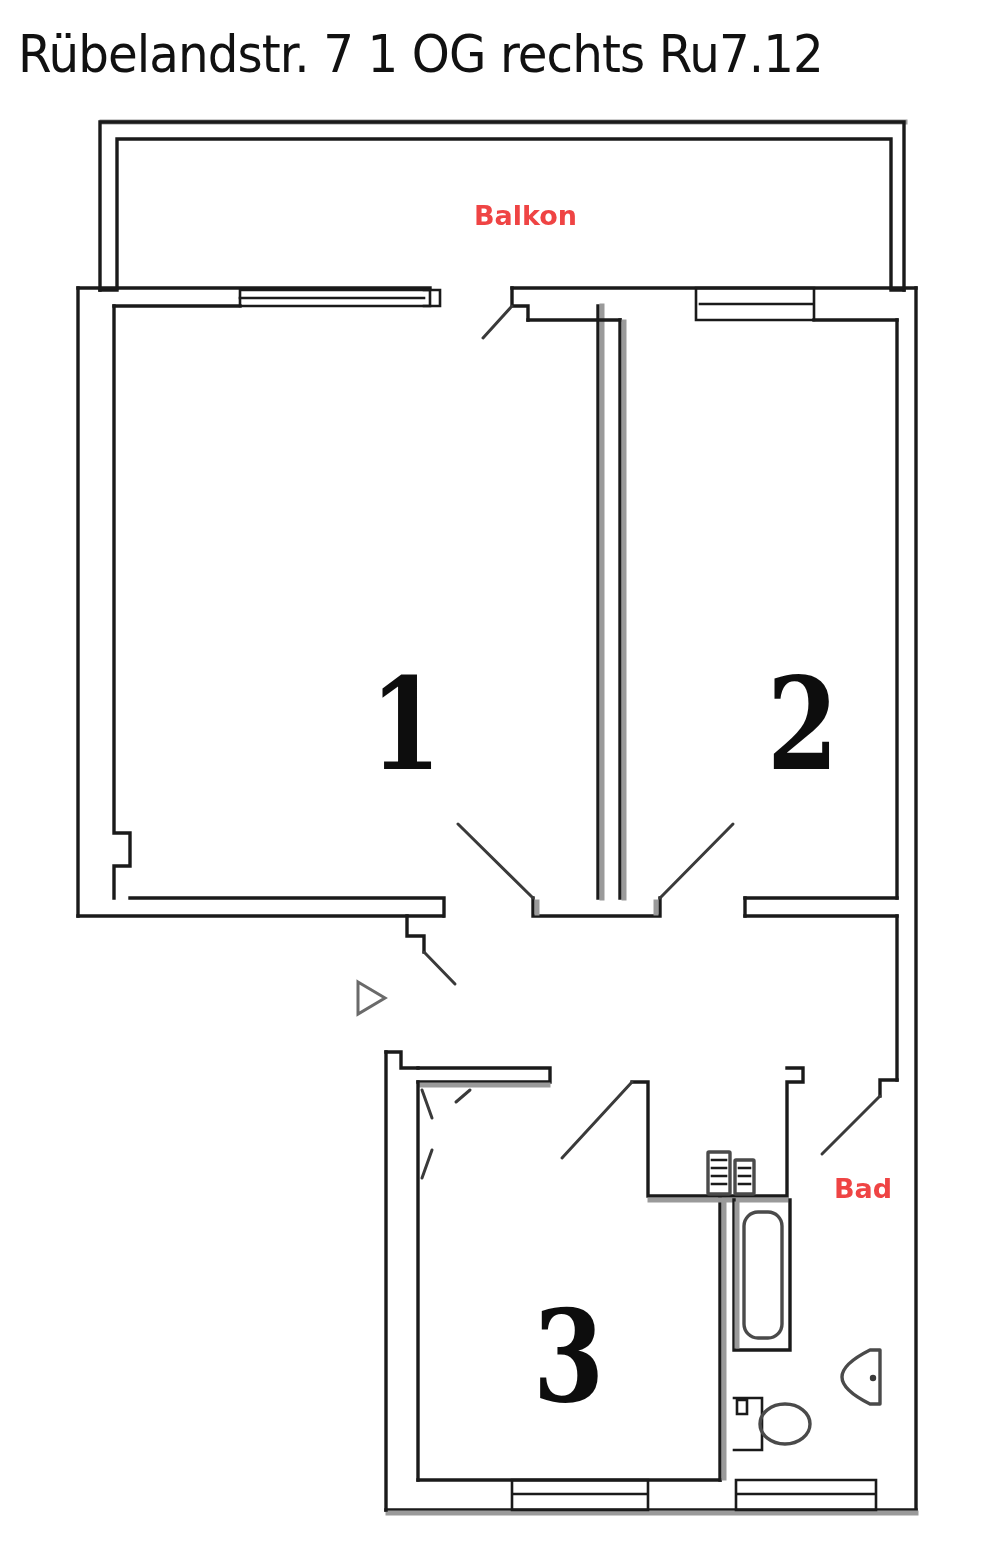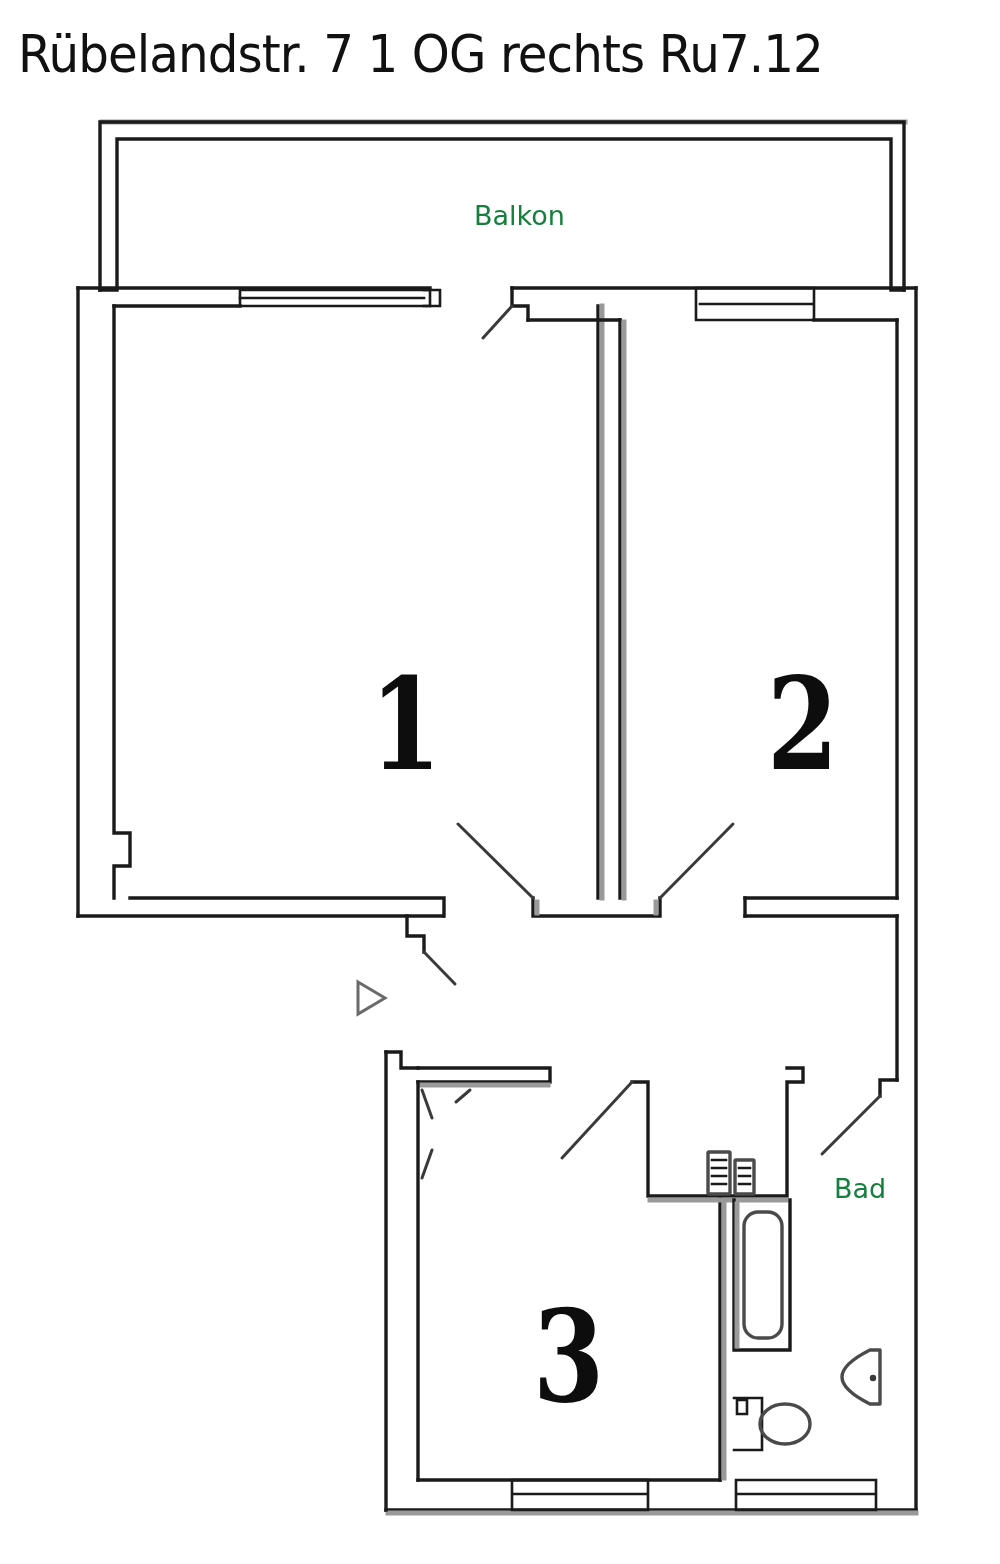--- a/index.html
+++ b/index.html
@@ -44,23 +44,24 @@
     font-size: 128px;
     line-height: 1;
     color: #0d0d0d;
     transform: scaleX(0.80);
     transform-origin: left top;
   }
   .roomlabel {
     position: absolute;
     font-family: "DejaVu Sans", sans-serif;
     font-size: 27px;
-    color: #15803d;
+    color: #ef4444;
     letter-spacing: 0px;
     white-space: nowrap;
+    font-weight: bold;
   }
 </style>
 </head>
 <body>
 
 <div id="page">
 
   <div id="title">Rübelandstr. 7 1 OG rechts Ru7.12</div>
 
   <svg id="plan" viewBox="0 0 1000 1564">

